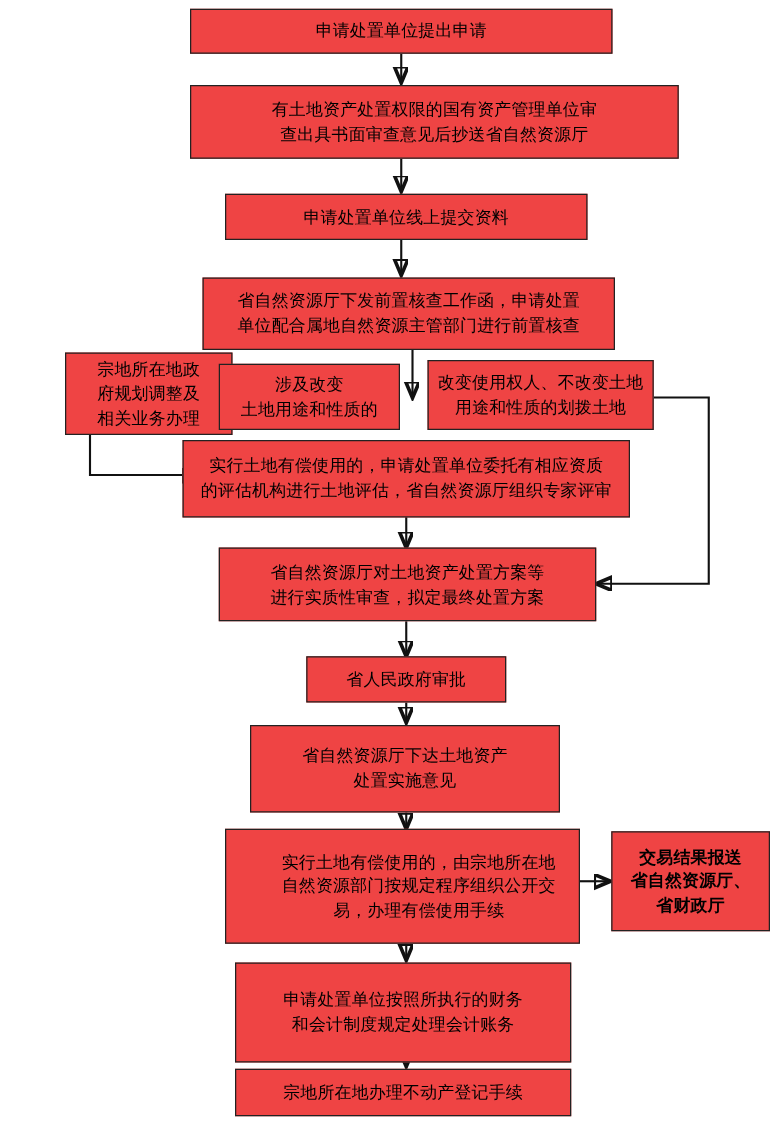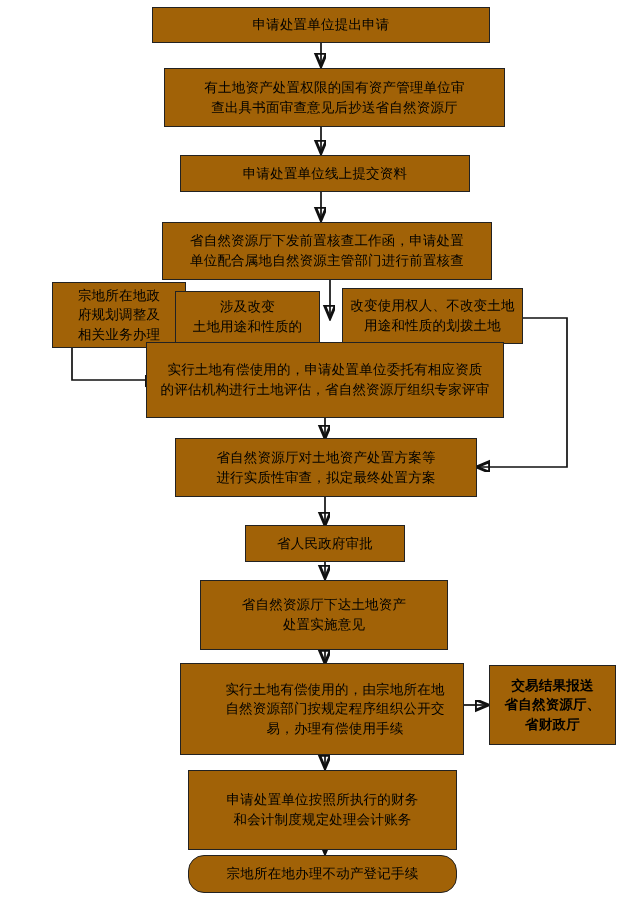--- a/index.html
+++ b/index.html
@@ -14,21 +14,21 @@
     position: relative;
     width: 625px;
     height: 900px;
     background: #ffffff;
     overflow: hidden;
   }
   .node {
     position: absolute;
     box-sizing: border-box;
     border: 1.6px solid #222222;
-    background: #a16207;
+    background: #ef4444;
     display: flex;
     align-items: center;
     justify-content: center;
     text-align: center;
     color: #000000;
     font-size: 13.5px;
     line-height: 1.45;
     letter-spacing: 0.2px;
     padding: 2px 6px;
     z-index: 2;
@@ -90,45 +90,45 @@
 
     <line x1="325" y1="755" x2="325" y2="768" marker-end="url(#ah)"></line>
 
     <line x1="325" y1="832" x2="325" y2="853" marker-end="url(#ah)"></line>
   </svg>
 
   <div class="node" style="left:152px; top:7px; width:338px; height:36px;">
     <span>申请处置单位提出申请</span>
   </div>
 
-  <div class="node" style="left:152px; top:68px; width:341px; height:59px;margin-left:12px;">
+  <div class="node" style="left:152px; top:68px; width:391px; height:59px;">
     <span>有土地资产处置权限的国有资产管理单位审<br>查出具书面审查意见后抄送省自然资源厅</span>
   </div>
 
   <div class="node" style="left:180px; top:155px; width:290px; height:37px;">
     <span>申请处置单位线上提交资料</span>
   </div>
 
   <div class="node" style="left:162px; top:222px; width:330px; height:58px;">
     <span>省自然资源厅下发前置核查工作函，申请处置<br>单位配合属地自然资源主管部门进行前置核查</span>
   </div>
 
   <div class="node" style="left:4px; top:282px; width:134px; height:66px;margin-left:48px;">
     <span>宗地所在地政<br>府规划调整及<br>相关业务办理</span>
   </div>
 
-  <div class="node" style="left:175px; top:291px; width:145px; height:53px;font-family:Liberation Mono, monospace;">
+  <div class="node" style="left:175px; top:291px; width:145px; height:53px;">
     <span>涉及改变<br>土地用途和性质的</span>
   </div>
 
   <div class="node" style="left:342px; top:288px; width:181px; height:56px;">
     <span>改变使用权人、不改变土地<br>用途和性质的划拨土地</span>
   </div>
 
-  <div class="node" style="left:146px; top:342px; width:358px; height:76px;text-align:center;">
+  <div class="node" style="left:146px; top:352px; width:358px; height:62px;text-align:center;">
     <span>实行土地有偿使用的，申请处置单位委托有相应资质<br>的评估机构进行土地评估，省自然资源厅组织专家评审</span>
   </div>
 
   <div class="node" style="left:175px; top:438px; width:302px; height:59px;">
     <span>省自然资源厅对土地资产处置方案等<br>进行实质性审查，拟定最终处置方案</span>
   </div>
 
   <div class="node" style="left:200px; top:580px; width:248px; height:70px;">
     <span>省自然资源厅下达土地资产<br>处置实施意见</span>
   </div>
@@ -142,17 +142,17 @@
   </div>
 
   <div class="node" style="left:489px; top:665px; width:127px; height:80px;font-weight:bold;">
     <span>交易结果报送<br>省自然资源厅、<br>省财政厅</span>
   </div>
 
   <div class="node" style="left:188px; top:770px; width:269px; height:80px;">
     <span>申请处置单位按照所执行的财务<br>和会计制度规定处理会计账务</span>
   </div>
 
-  <div class="node" style="left:188px; top:855px; width:269px; height:38px;border-radius:16px;">
+  <div class="node" style="left:188px; top:855px; width:269px; height:38px;">
     <span>宗地所在地办理不动产登记手续</span>
   </div>
 
 </div>
 
 </body></html>

